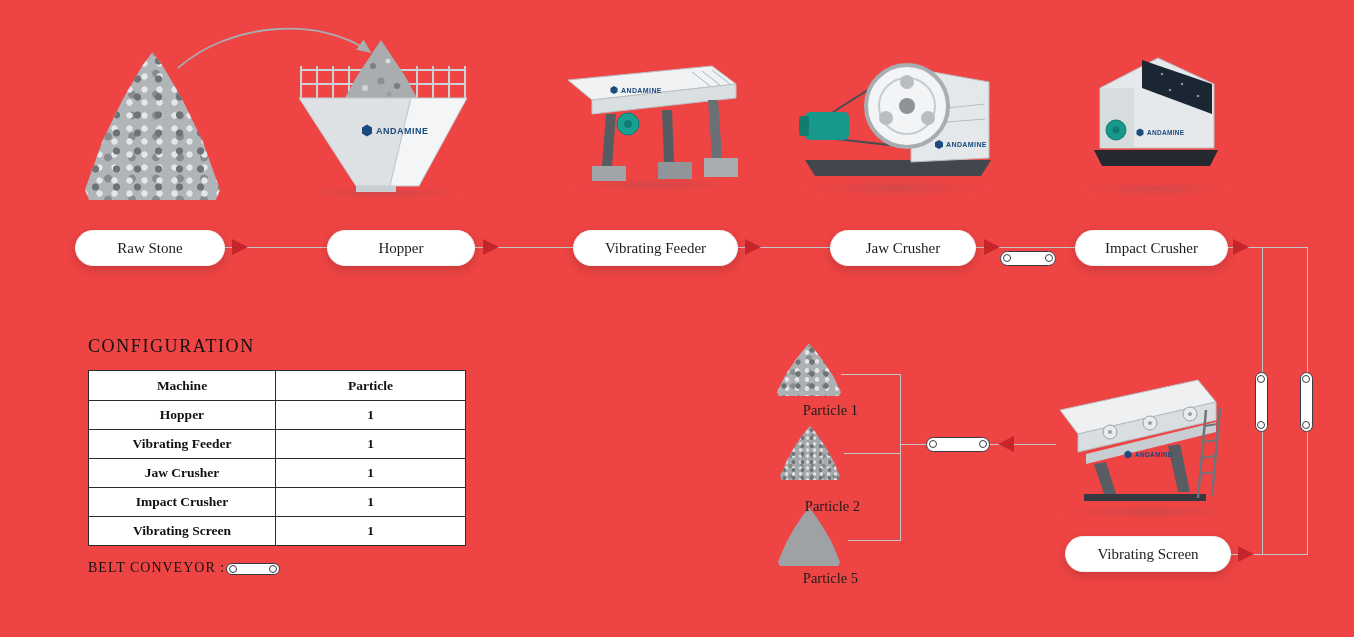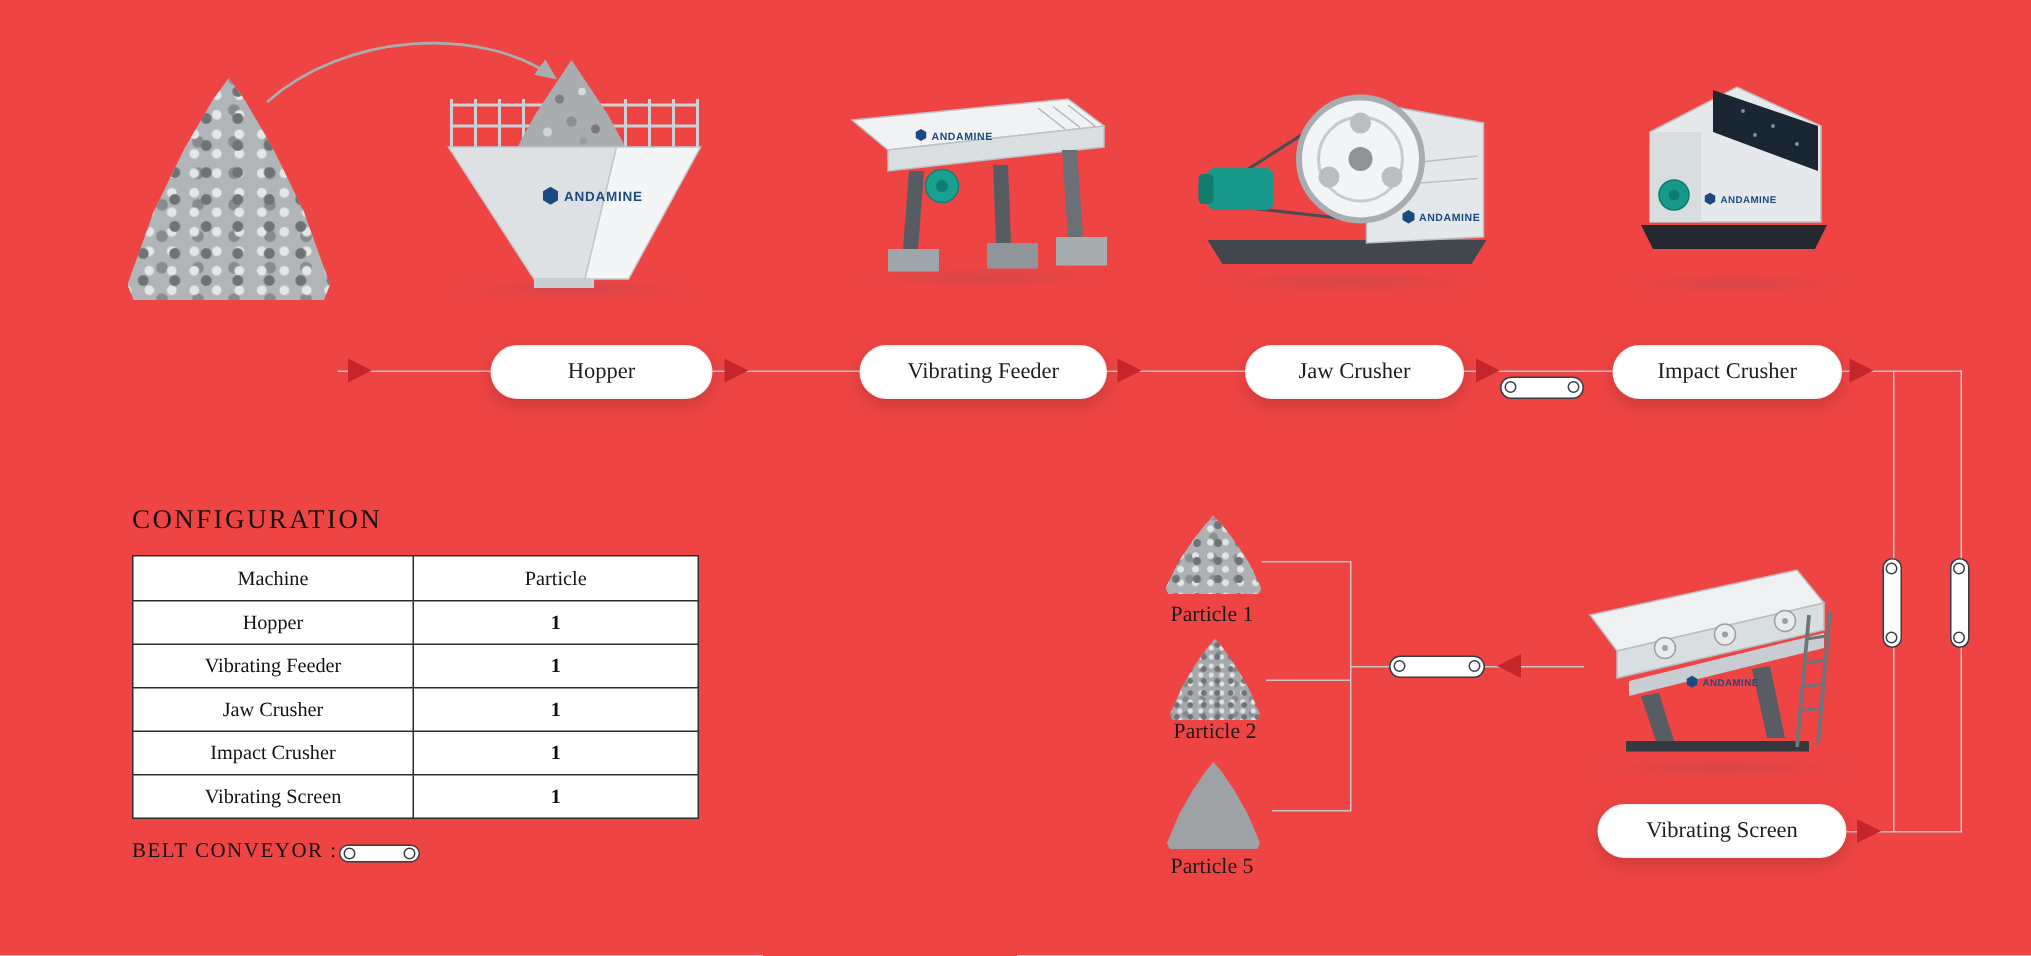--- a/index.html
+++ b/index.html
@@ -40,25 +40,25 @@
         background-image:radial-gradient(circle,#6e7376 1.6px,transparent 2.2px),
                          radial-gradient(circle,#dfe1e2 1.4px,transparent 2px),
                          radial-gradient(circle,#84898c 1.8px,transparent 2.4px);
         background-size:9px 8px,7px 6px,11px 10px;background-position:0 0,3px 3px,5px 5px}
   .tex-fine{background-color:#9fa2a4;
         background-image:radial-gradient(circle,#70757  1px,transparent 1.5px),
                          radial-gradient(circle,#74797c 1.1px,transparent 1.6px),
                          radial-gradient(circle,#d8dadb 1px,transparent 1.4px);
         background-size:5px 5px,6px 5px,5px 4px;background-position:0 0,2px 2px,3px 1px}
 
-  .label{position:absolute;font-size:14.5px;color:#1b1b1b;text-align:center;z-index:4}
+  .label{position:absolute;font-size:14.5px;color:#1b1b1b;text-align:right;z-index:4}
   .cfg-title{position:absolute;font-size:18px;letter-spacing:1.6px;color:#111;z-index:4}
   table.cfg{position:absolute;border-collapse:collapse;table-layout:fixed;background:#fff;z-index:4}
   .cfg th,.cfg td{border:1px solid #2c2c2c;text-align:center;vertical-align:middle;
-                  font-size:13.5px;font-weight:400;color:#111;height:29px}
+                  font-size:13.5px;font-weight:700;color:#111;height:29px}
   .cfg th{height:30px}
   .cfg td.qty{font-weight:700}
   .legend{position:absolute;font-size:14px;letter-spacing:1px;color:#111;z-index:4}
   .machine{position:absolute;z-index:3}
   .mshadow{position:absolute;z-index:2;border-radius:50%;
         background:radial-gradient(ellipse at center,rgba(80,85,90,.16),rgba(80,85,90,0) 70%)}
   svg text.brand{font-family:"Liberation Sans",sans-serif;font-weight:bold;fill:#1b4a7e}
 </style>
 </head>
 <body>
@@ -214,31 +214,32 @@
   <div class="arrow-r" style="left:984px;top:239px"></div>
   <div class="arrow-r" style="left:1233px;top:239px"></div>
   <div class="arrow-r" style="left:1238px;top:546px"></div>
   <div class="arrow-l" style="left:998px;top:436px"></div>
 
   <div class="conveyor h" style="left:1000px;top:251px;width:56px;height:15px"></div>
   <div class="conveyor h" style="left:926px;top:437px;width:64px;height:15px"></div>
   <div class="conveyor v" style="left:1255px;top:372px;width:13px;height:60px"></div>
   <div class="conveyor v" style="left:1300px;top:372px;width:13px;height:60px"></div>
 
+  <div class="pill" style="left:75px;top:230px;width:150px">Raw Stone</div>
   <div class="pill" style="left:327px;top:230px;width:148px">Hopper</div>
   <div class="pill" style="left:573px;top:230px;width:165px">Vibrating Feeder</div>
   <div class="pill" style="left:830px;top:230px;width:146px">Jaw Crusher</div>
   <div class="pill" style="left:1075px;top:230px;width:153px">Impact Crusher</div>
   <div class="pill" style="left:1065px;top:536px;width:166px">Vibrating Screen</div>
 
   <div class="cone tex-coarse" style="left:777px;top:344px;width:64px;height:52px"></div>
   <div class="label" style="left:758px;top:402px;width:100px">Particle 1</div>
 
   <div class="cone tex-mid" style="left:780px;top:426px;width:60px;height:54px"></div>
-  <div class="label" style="left:760px;top:480px;width:100px">Particle 2</div>
+  <div class="label" style="left:760px;top:498px;width:100px">Particle 2</div>
 
   <div class="cone tex-fine" style="left:778px;top:508px;width:62px;height:58px"></div>
   <div class="label" style="left:758px;top:570px;width:100px">Particle 5</div>
 
   <div class="cfg-title" style="left:88px;top:336px">CONFIGURATION</div>
 
   <table class="cfg" style="left:88px;top:370px;width:377px">
     <colgroup>
         <col style="width:187px">
         <col style="width:190px">

